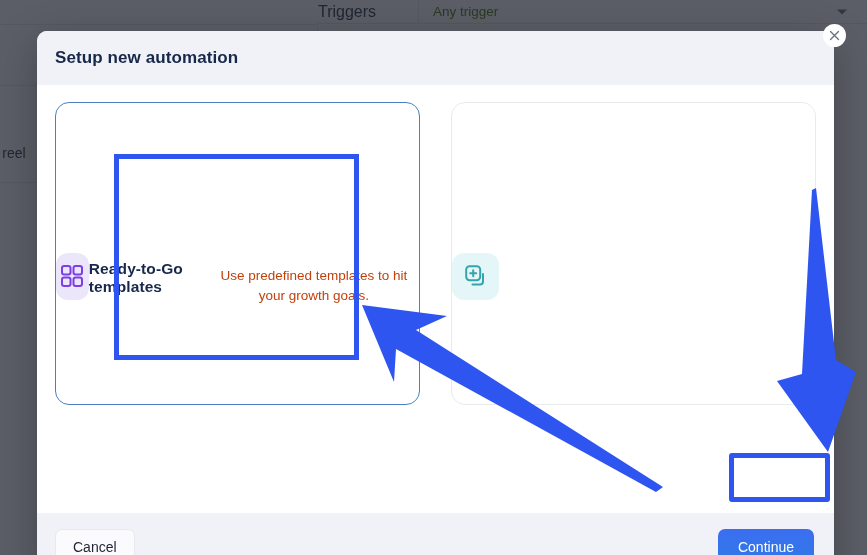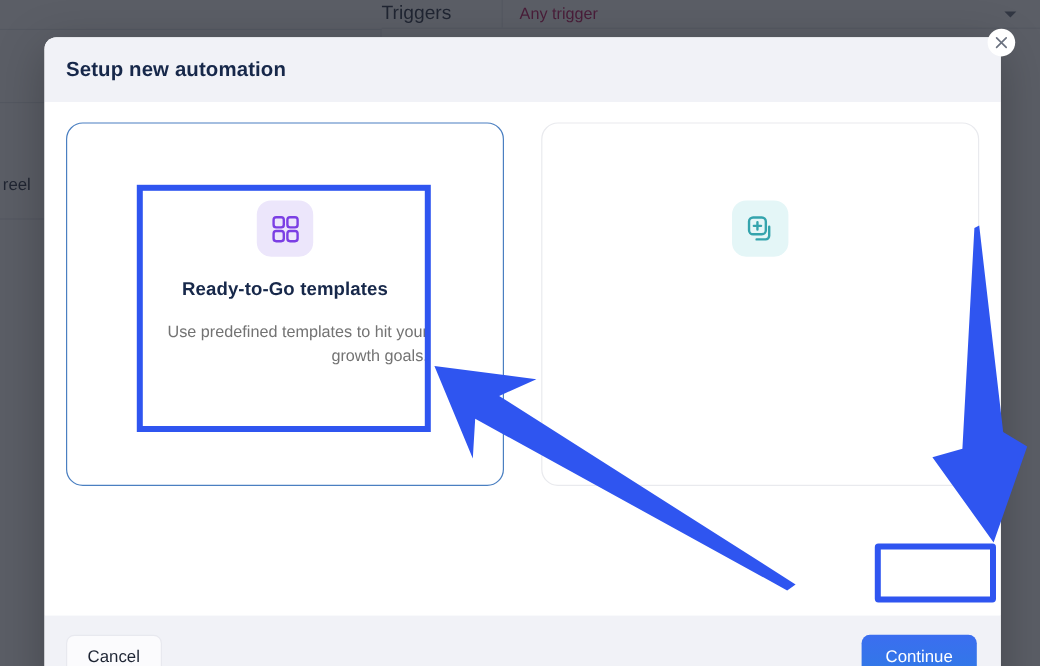--- a/index.html
+++ b/index.html
@@ -32,21 +32,21 @@
     align-items: center;
     border-bottom: 1px solid #e6e8ee;
   }
   .page-triggers-label {
     font-size: 16px;
     color: #2b3445;
     width: 100px;
   }
   .page-triggers-value {
     font-size: 13.5px;
-    color: #be185d;
+    color: #4d7c0f;
     flex: 1;
     border-left: 1px solid #e6e8ee;
     padding-left: 14px;
     height: 23px;
     line-height: 23px;
   }
   .page-chevron {
     width: 18px; height: 23px;
     margin-right: 16px;
     display: flex; align-items: center; justify-content: center;
@@ -131,21 +131,21 @@
 
   
   .option-card {
     flex: 1 1 0;
     height: 303px;
     background: #ffffff;
     border-radius: 14px;
     border: 1px solid #e9eaee;
     box-sizing: border-box;
     display: flex;
-    flex-direction: column;
+    flex-direction: row;
     align-items: center;
     padding-top: 64px;
     cursor: pointer;
     position: relative;
   }
   .option-card.selected {
     border: 1px solid #4a7fc1;
   }
   .opt-icon-wrap {
     width: 47px; height: 47px;
@@ -160,22 +160,22 @@
   .opt-title {
     font-size: 15.5px;
     font-weight: 700;
     color: #17284a;
     margin-bottom: 16px;
     letter-spacing: 0.1px;
   }
   .opt-desc {
     font-size: 13.5px;
     line-height: 20px;
-    color: #737373;
-    text-align: right;
+    color: #c2410c;
+    text-align: center;
     max-width: 238px;
   }
 
   
   .btn-cancel {
     background: #fbfbfd;
     border: 1px solid #e8e9ef;
     border-radius: 7px;
     padding: 9px 17px;
     font-size: 14px;

